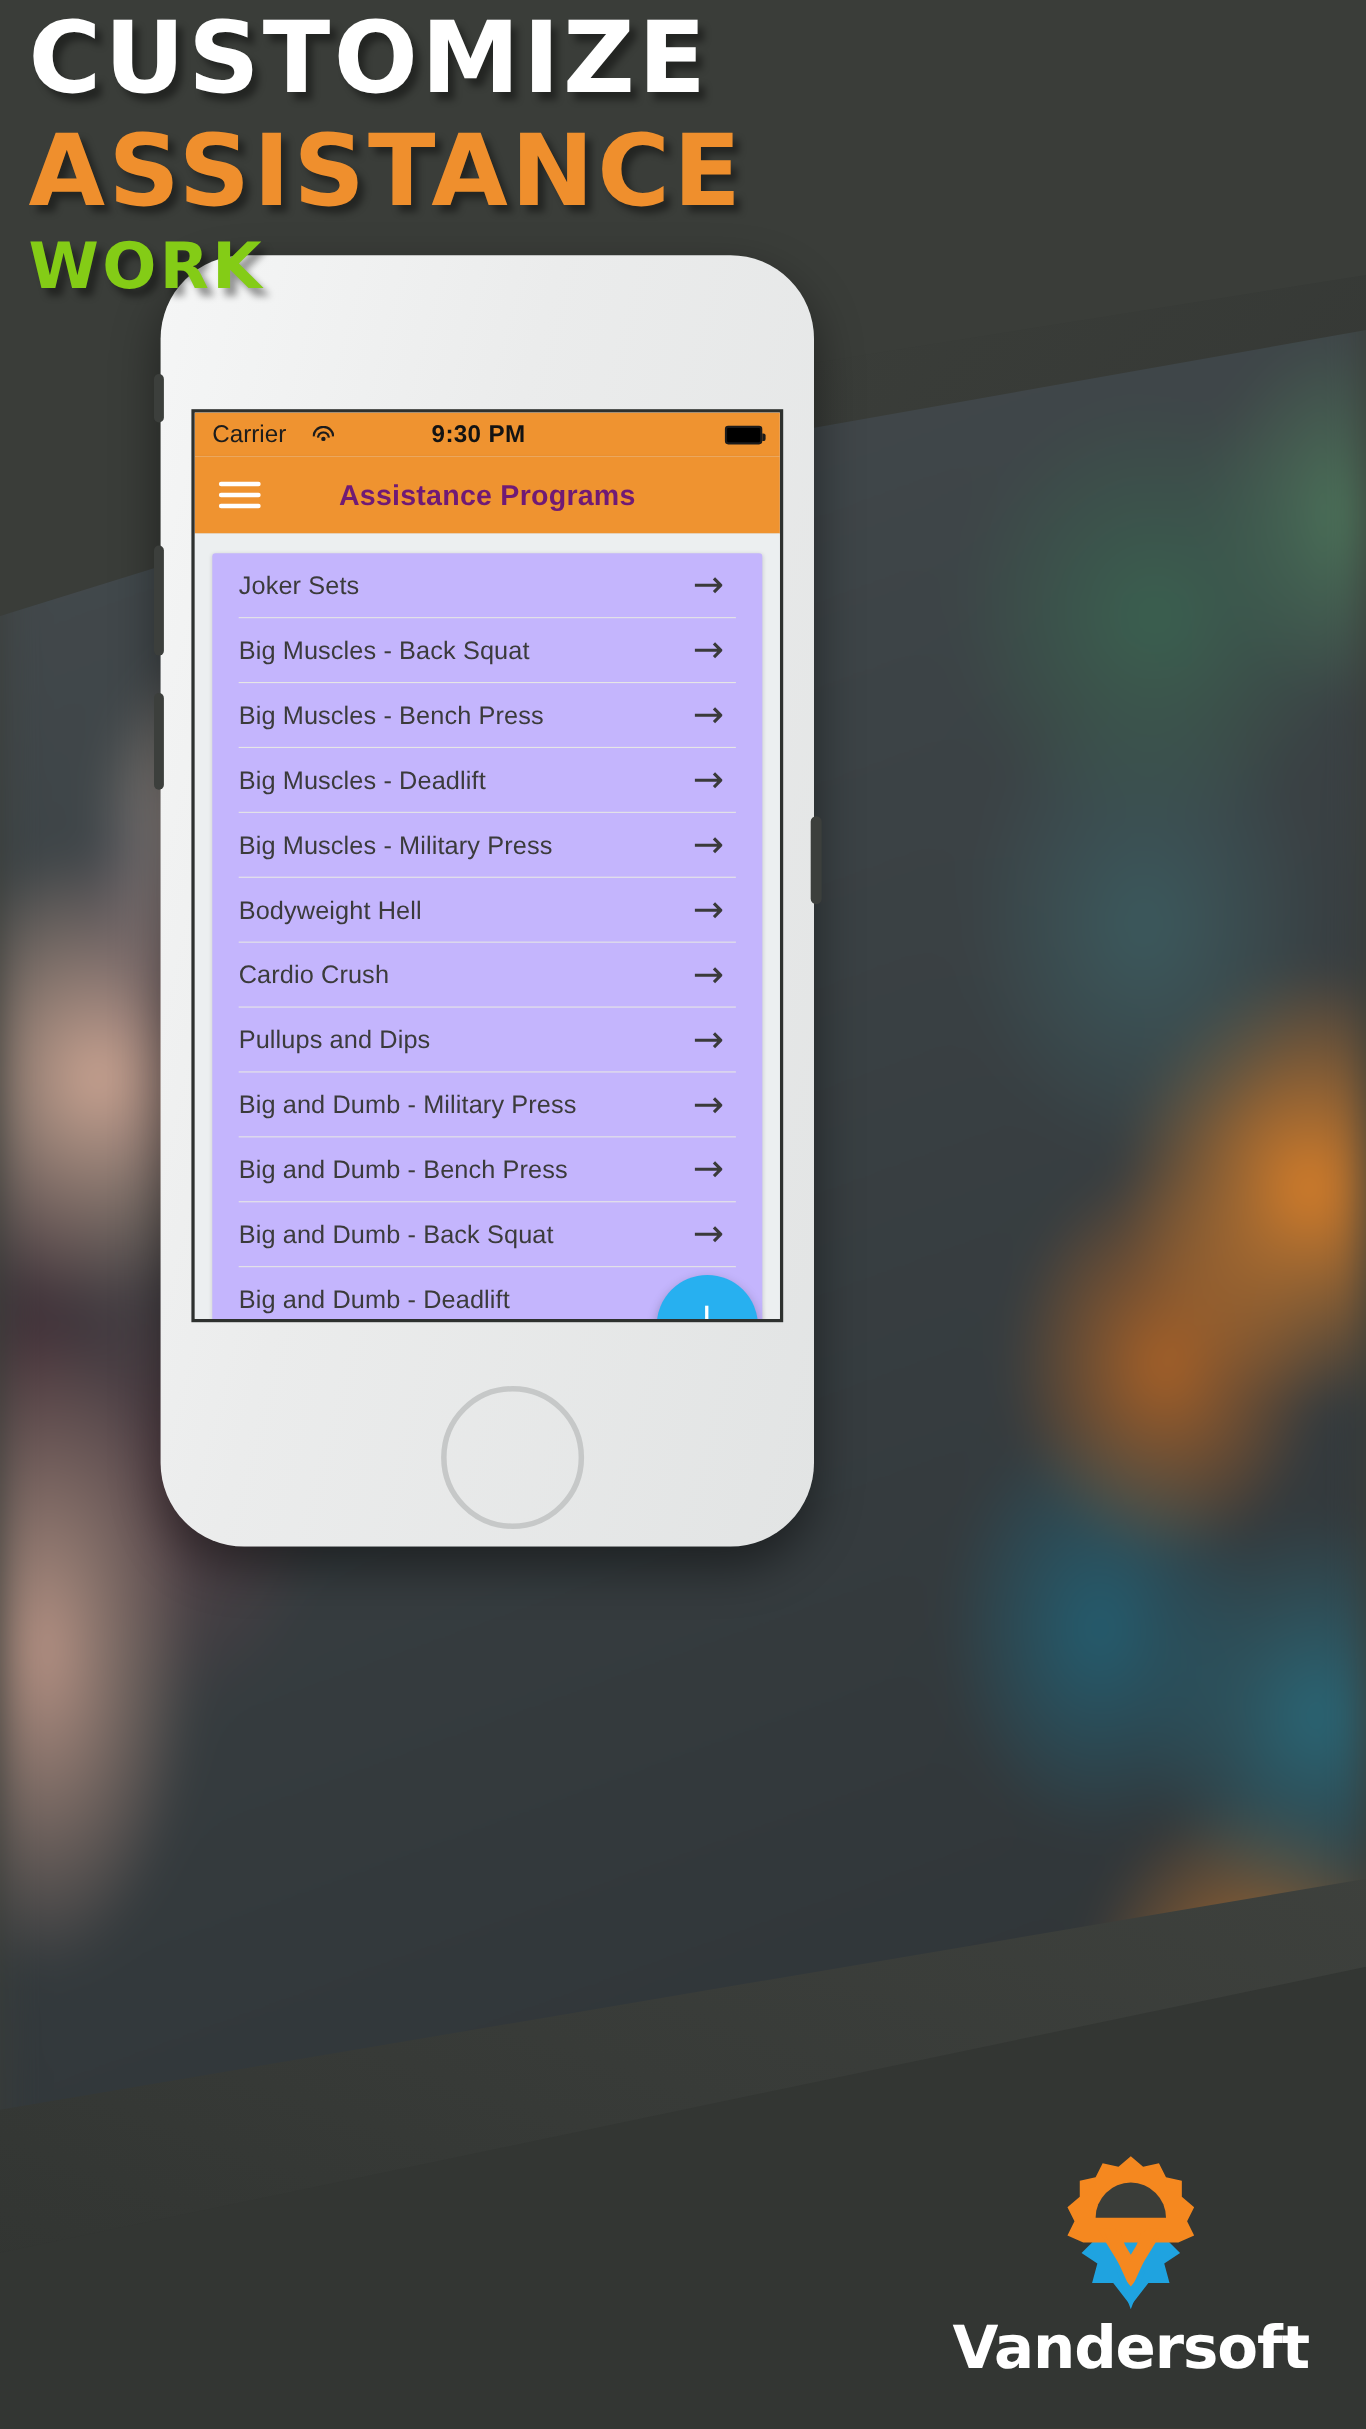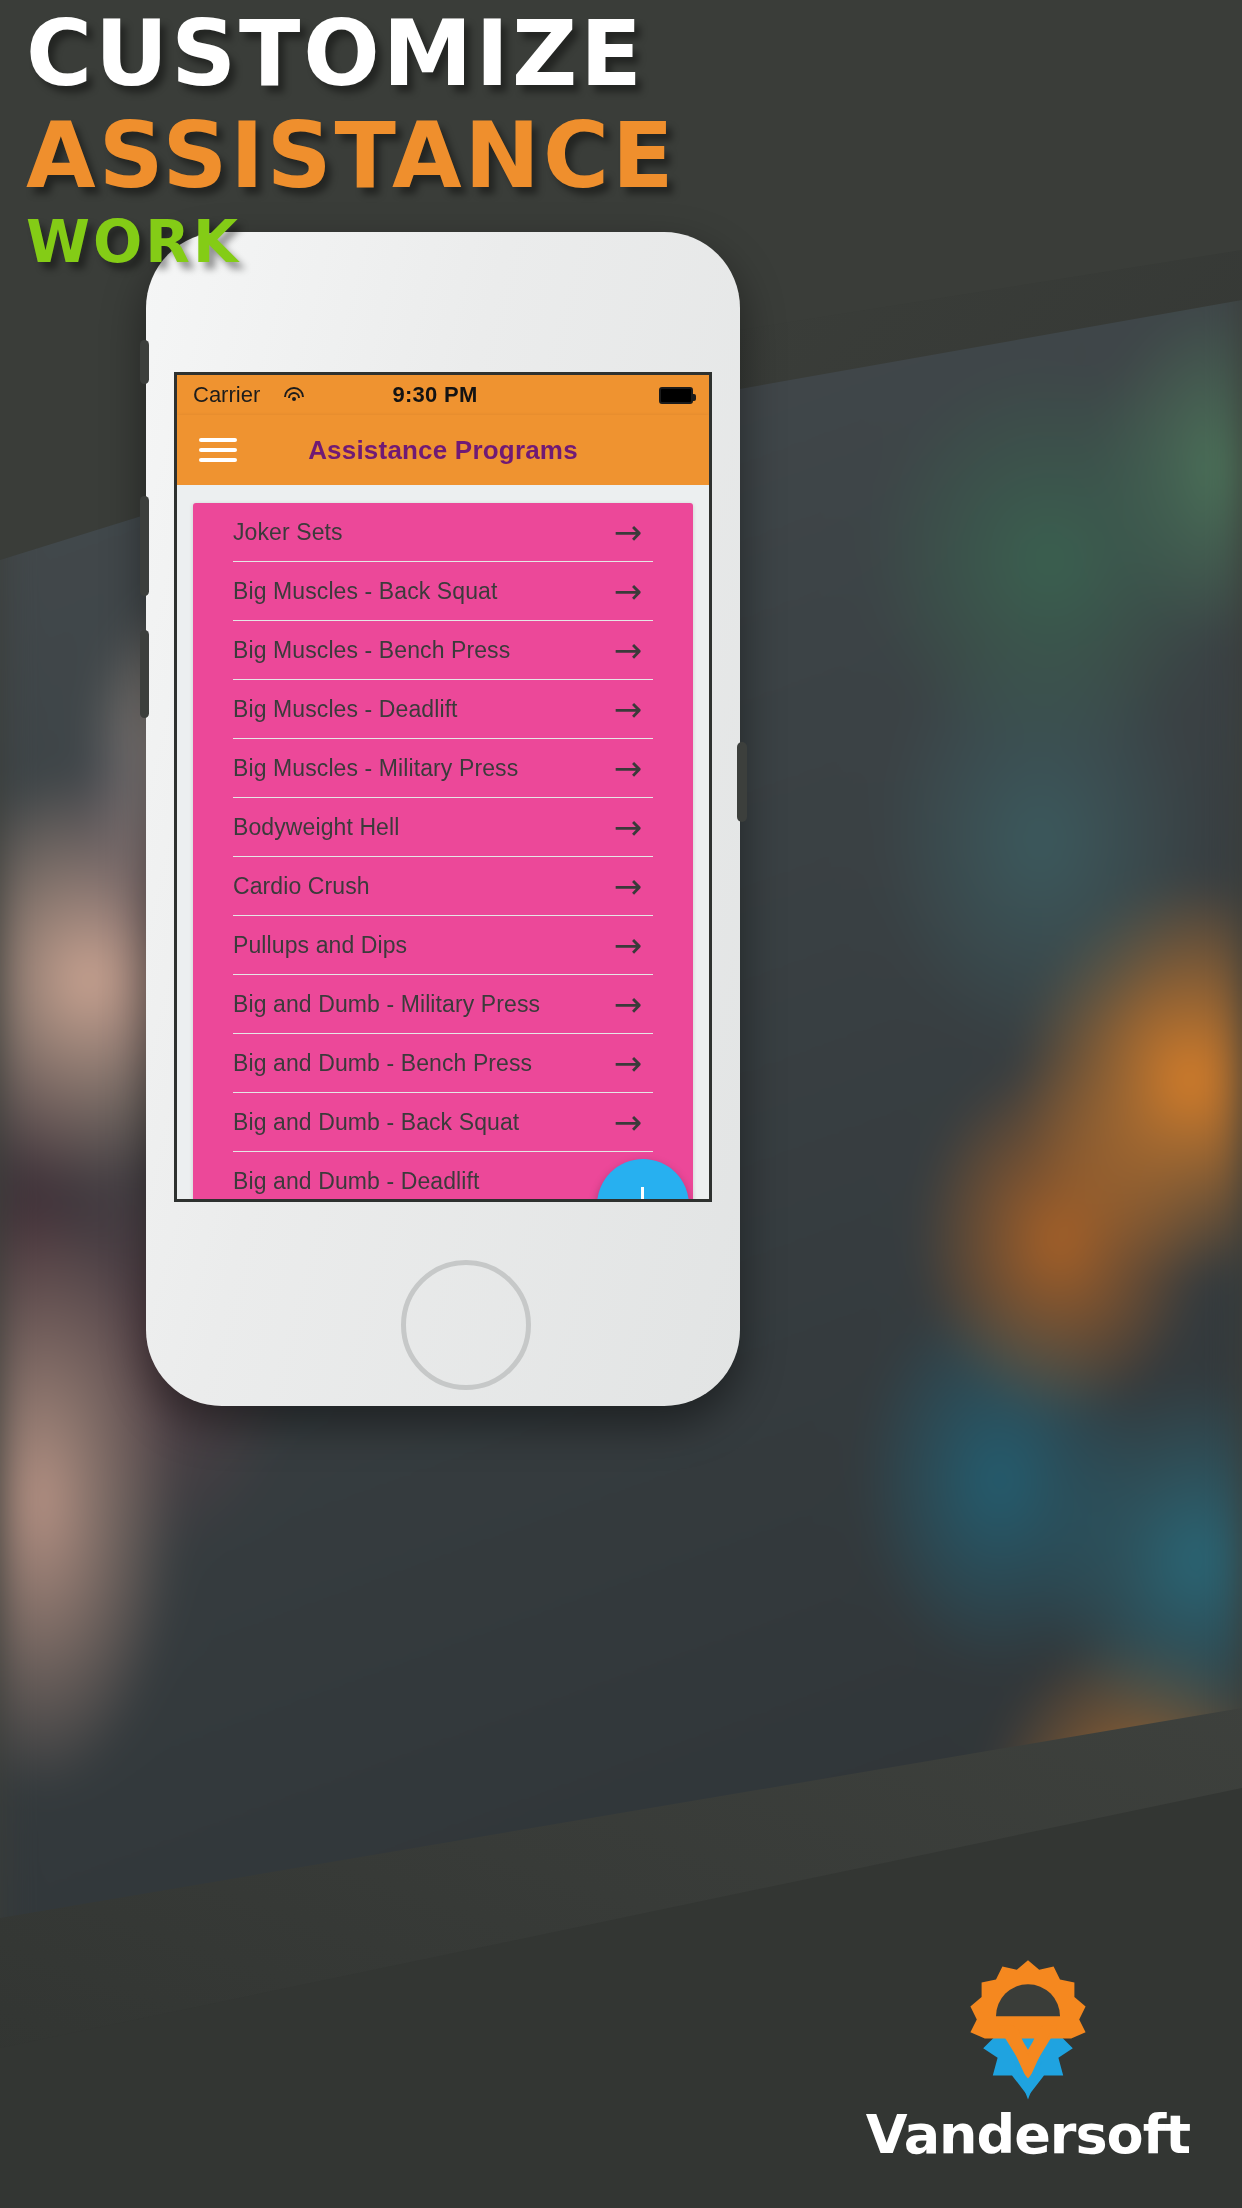--- a/index.html
+++ b/index.html
@@ -150,23 +150,23 @@
   .hamburger { position:absolute; left:22px; top:50%; transform:translateY(-50%); width:38px; }
   .hamburger span { display:block; height:4px; background:#fff; border-radius:2px; margin:6px 0; }
   .nav-title {
     width:100%; text-align:center; color:#701a75;
     font-size:26px; font-weight:bold; letter-spacing:.2px;
   }
 
   
   .content { height:720px; background:#eceff0; padding:18px 16px 0 16px; position:relative; }
   .card {
-    background:#ec4899; border-radius:3px;
+    background:#c4b5fd; border-radius:3px;
     box-shadow:0 1px 4px rgba(0,0,0,.14);
-    padding:0 40px;
+    padding:0 24px;
     text-align:center;
   }
   .row {
     display:flex; align-items:center; justify-content:space-between;
     height:59px; border-bottom:1px solid #e6e6e6;
   }
   .row:last-of-type { border-bottom:none; }
   .row-label { font-size:23px; color:#3b3b3b; letter-spacing:.1px; }
   .arrow {
     width:34px; height:34px; display:flex; align-items:center; justify-content:center;

